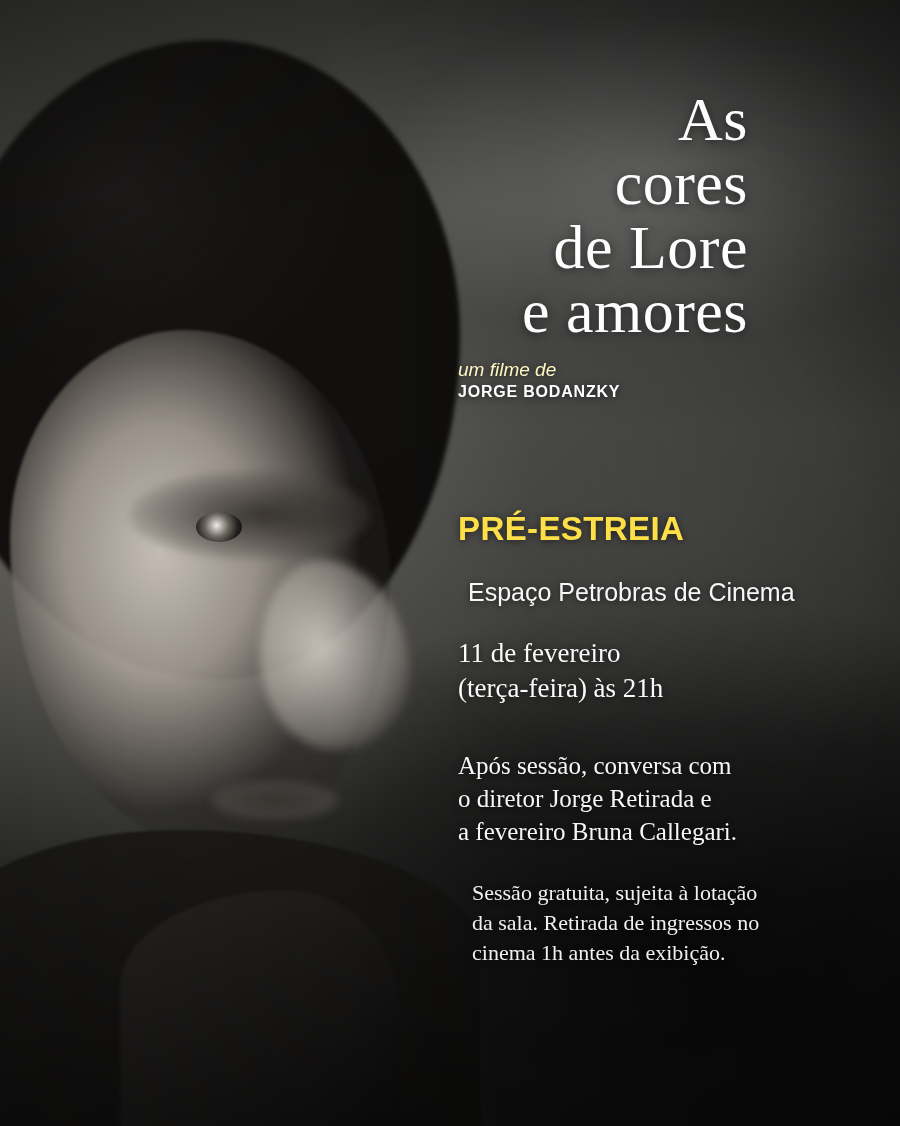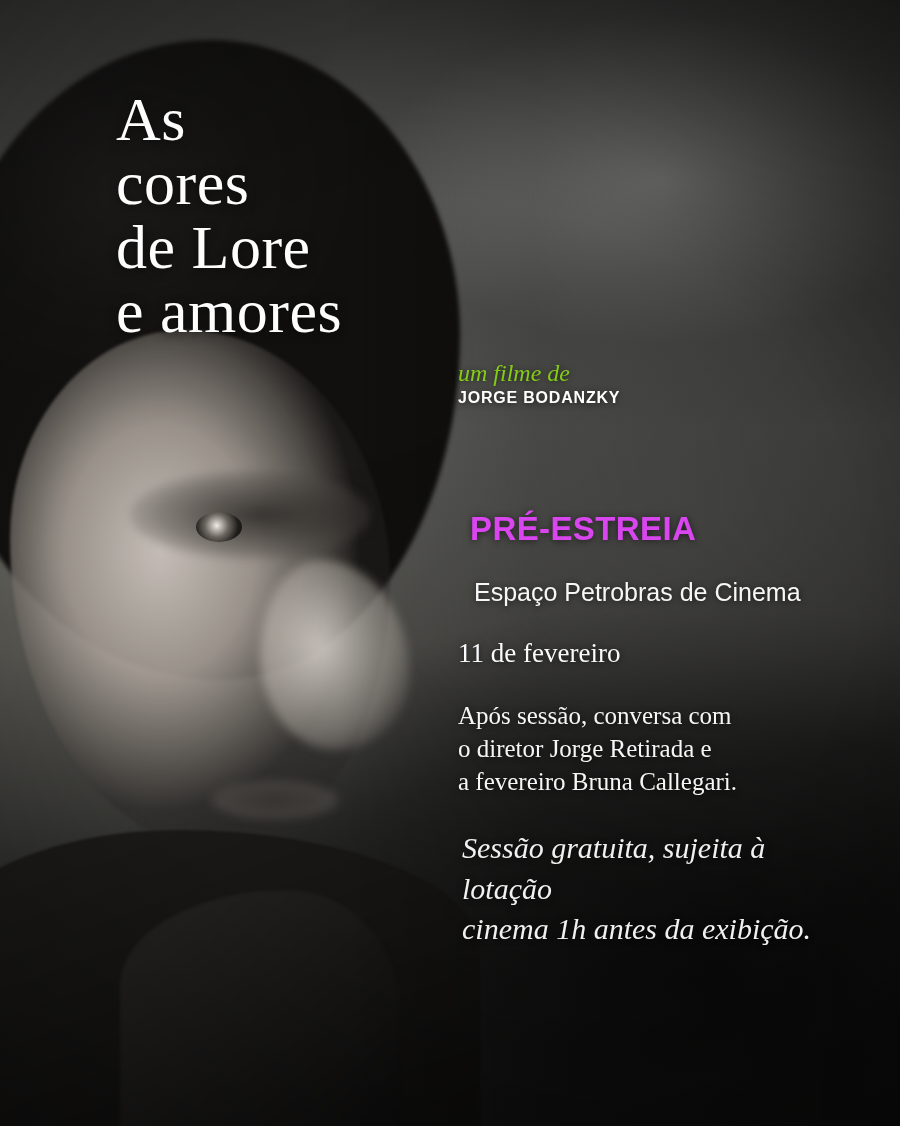--- a/index.html
+++ b/index.html
@@ -139,46 +139,47 @@
   }
 
   
   .content {
     position: absolute;
     inset: 0;
     color: #ffffff;
   }
   .title-block {
     position: absolute;
-    right: 164px;
+    right: 152px;
     top: 88px;
+    text-align: right;
     width: 620px;
   }
   .title-line {
     font-family: "Liberation Serif", serif;
     font-weight: 400;
     font-size: 62px;
     line-height: 1.03;
     letter-spacing: 0.5px;
     color: #fdfdfd;
     text-shadow: 0 2px 10px rgba(0,0,0,0.55);
     white-space: nowrap;
   }
   .credits {
     position: absolute;
     left: 458px;
     top: 358px;
     text-align: left;
   }
   .credits .um-filme {
-    font-family: Liberation Serif, serif;
+    font-family: Liberation Sans, sans-serif;
     font-style: italic;
-    font-size: 24px;
+    font-size: 19px;
     line-height: 1.25;
-    color: #84cc16;
+    color: #fef9c3;
     text-shadow: 0 1px 6px rgba(0,0,0,0.6);
   }
   .credits .director {
     font-family: "Liberation Sans", sans-serif;
     font-weight: 700;
     font-size: 16px;
     letter-spacing: 0.8px;
     line-height: 1.25;
     color: #ffffff;
     text-shadow: 0 1px 6px rgba(0,0,0,0.6);
@@ -189,57 +190,56 @@
     left: 458px;
     top: 510px;
     width: 400px;
   }
   .headline {
     font-family: "Liberation Sans", sans-serif;
     font-weight: 700;
     font-size: 33px;
     line-height: 1.18;
     letter-spacing: 0.4px;
-    color: #d946ef;
+    color: #fde047;
     text-shadow: 0 1px 7px rgba(0,0,0,0.6);
-    margin: 0 0 28px 12px;
+    margin: 0 0 28px 0;
   }
   .venue {
     font-family: "Liberation Sans", sans-serif;
     font-weight: 400;
     font-size: 25px;
     line-height: 1.25;
     color: #f7f7f7;
     text-shadow: 0 1px 6px rgba(0,0,0,0.6);
-    margin: 0 0 28px 16px;
+    margin: 0 0 28px 10px;
   }
   .date {
     font-family: "Liberation Serif", serif;
     font-size: 27px;
     line-height: 1.28;
     color: #fafafa;
     text-shadow: 0 1px 6px rgba(0,0,0,0.6);
-    margin: 0 0 28px 0;
+    margin: 0 0 44px 0;
   }
   .talk {
     font-family: "Liberation Serif", serif;
     font-size: 25px;
     line-height: 1.32;
     color: #f6f6f6;
     text-shadow: 0 1px 6px rgba(0,0,0,0.6);
     margin: 8px 0 30px 0;
   }
   .note {
     font-family: "Liberation Serif", serif;
-    font-style: italic;
-    font-size: 30px;
+    font-size: 22px;
     line-height: 1.36;
     color: #f0f0f0;
     text-shadow: 0 1px 6px rgba(0,0,0,0.6);
-    margin: 4px;
+    margin: 14px;
   }
   .nowrap-lines span { display: block; }
 </style>
 </head>
 <body>
 
 <div class="poster">
 
   <div class="photo-layer">
     <div class="head"></div>
@@ -271,28 +271,30 @@
     <div class="info">
 
       <div class="headline nowrap-lines">
         <span>PRÉ-ESTREIA</span>
       </div>
 
       <div class="venue">Espaço Petrobras de Cinema</div>
 
       <div class="date nowrap-lines">
         <span>11 de fevereiro</span>
+        <span>(terça-feira) às 21h</span>
       </div>
 
       <div class="talk nowrap-lines">
         <span>Após sessão, conversa com</span>
         <span>o diretor Jorge Retirada e</span>
         <span>a fevereiro Bruna Callegari.</span>
       </div>
 
       <div class="note nowrap-lines">
         <span>Sessão gratuita, sujeita à lotação</span>
+        <span>da sala. Retirada de ingressos no</span>
         <span>cinema 1h antes da exibição.</span>
       </div>
 
     </div>
   </div>
 </div>
 
 </body></html>

